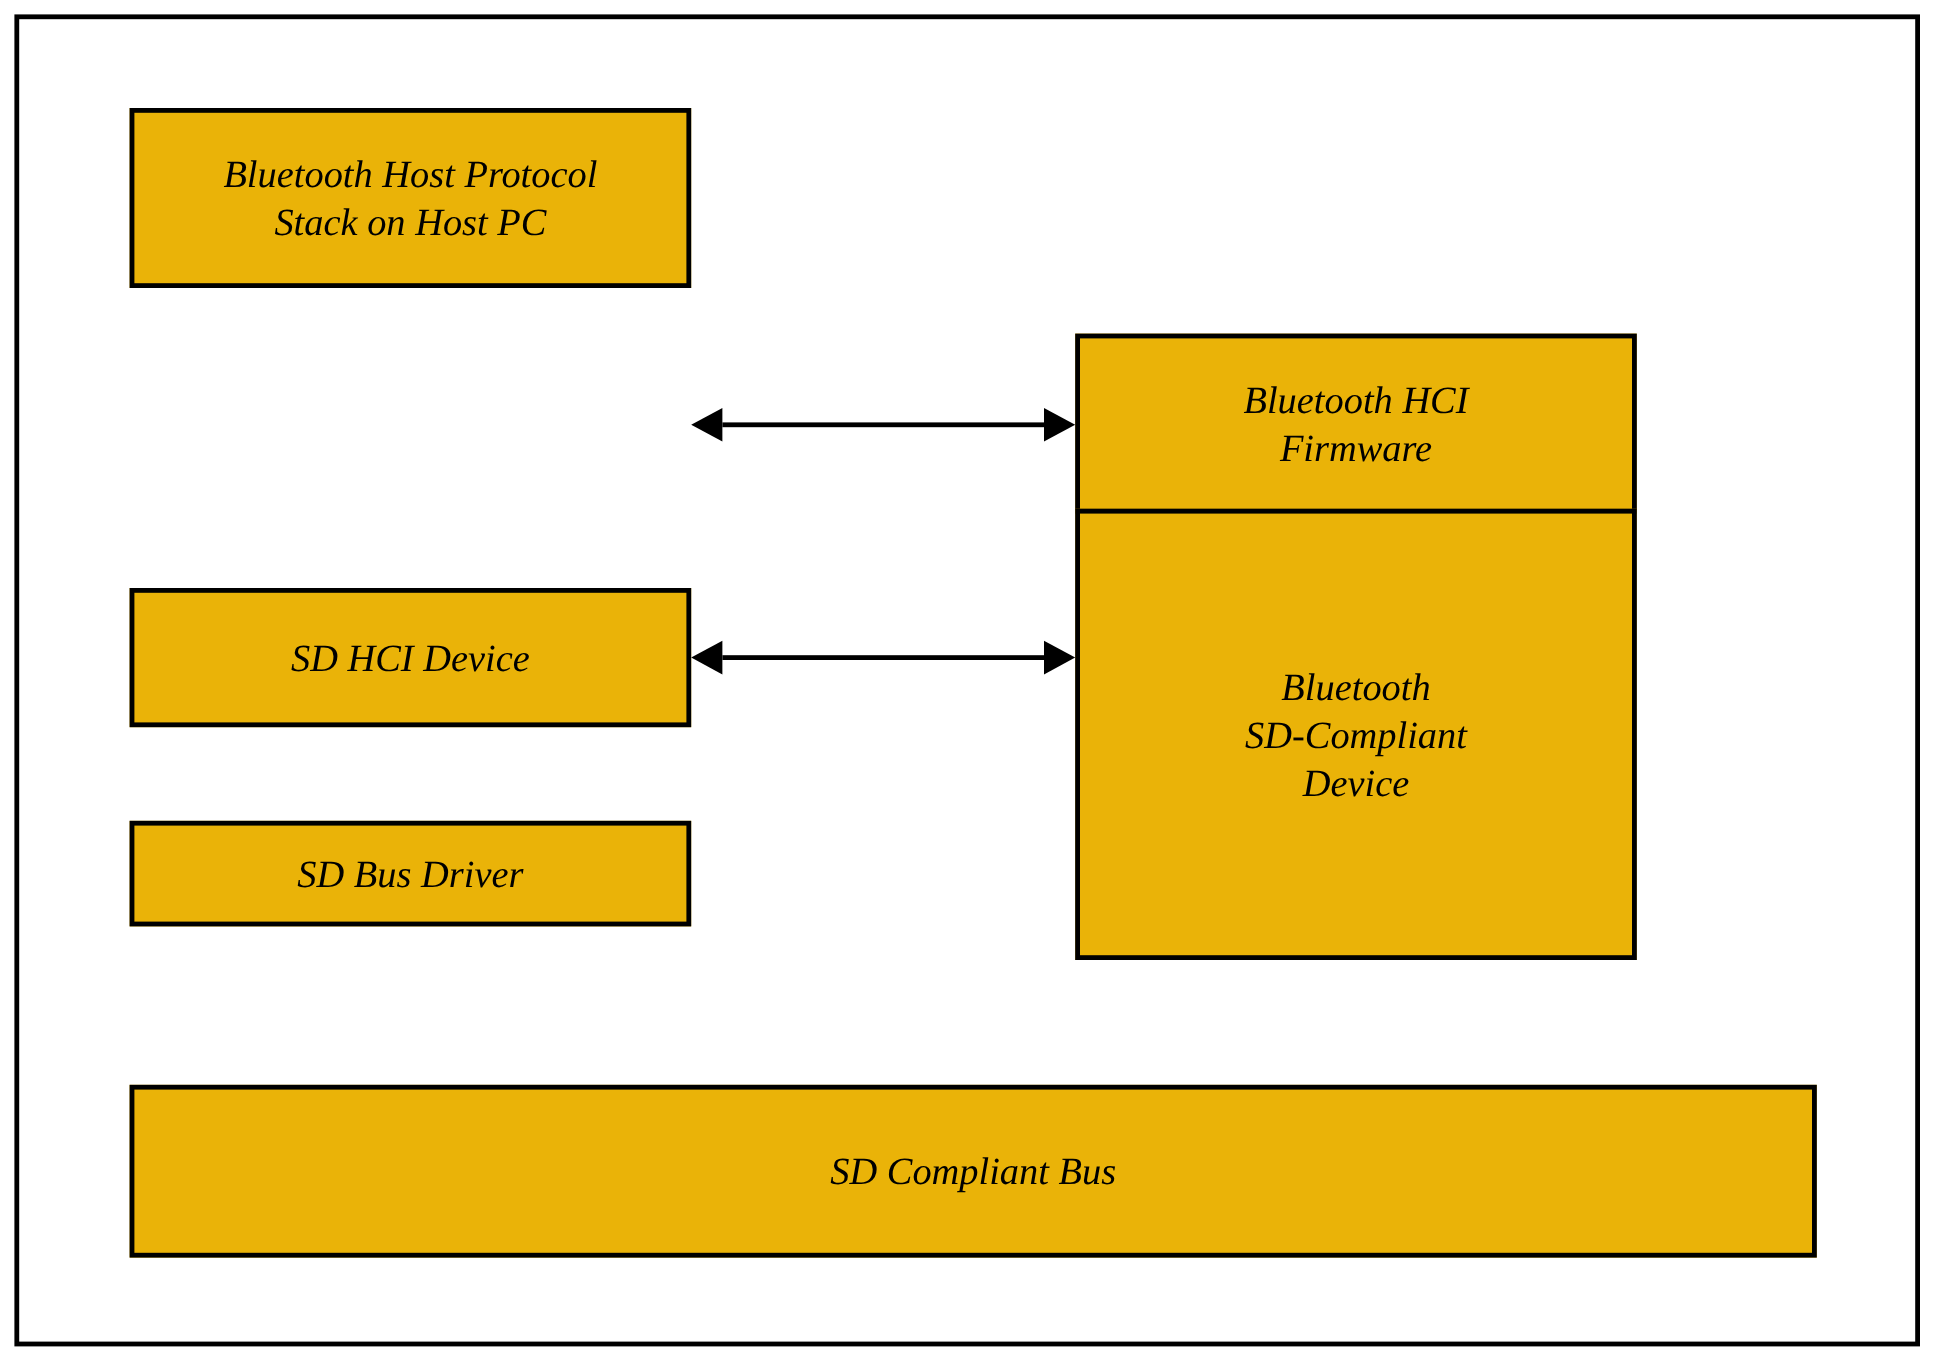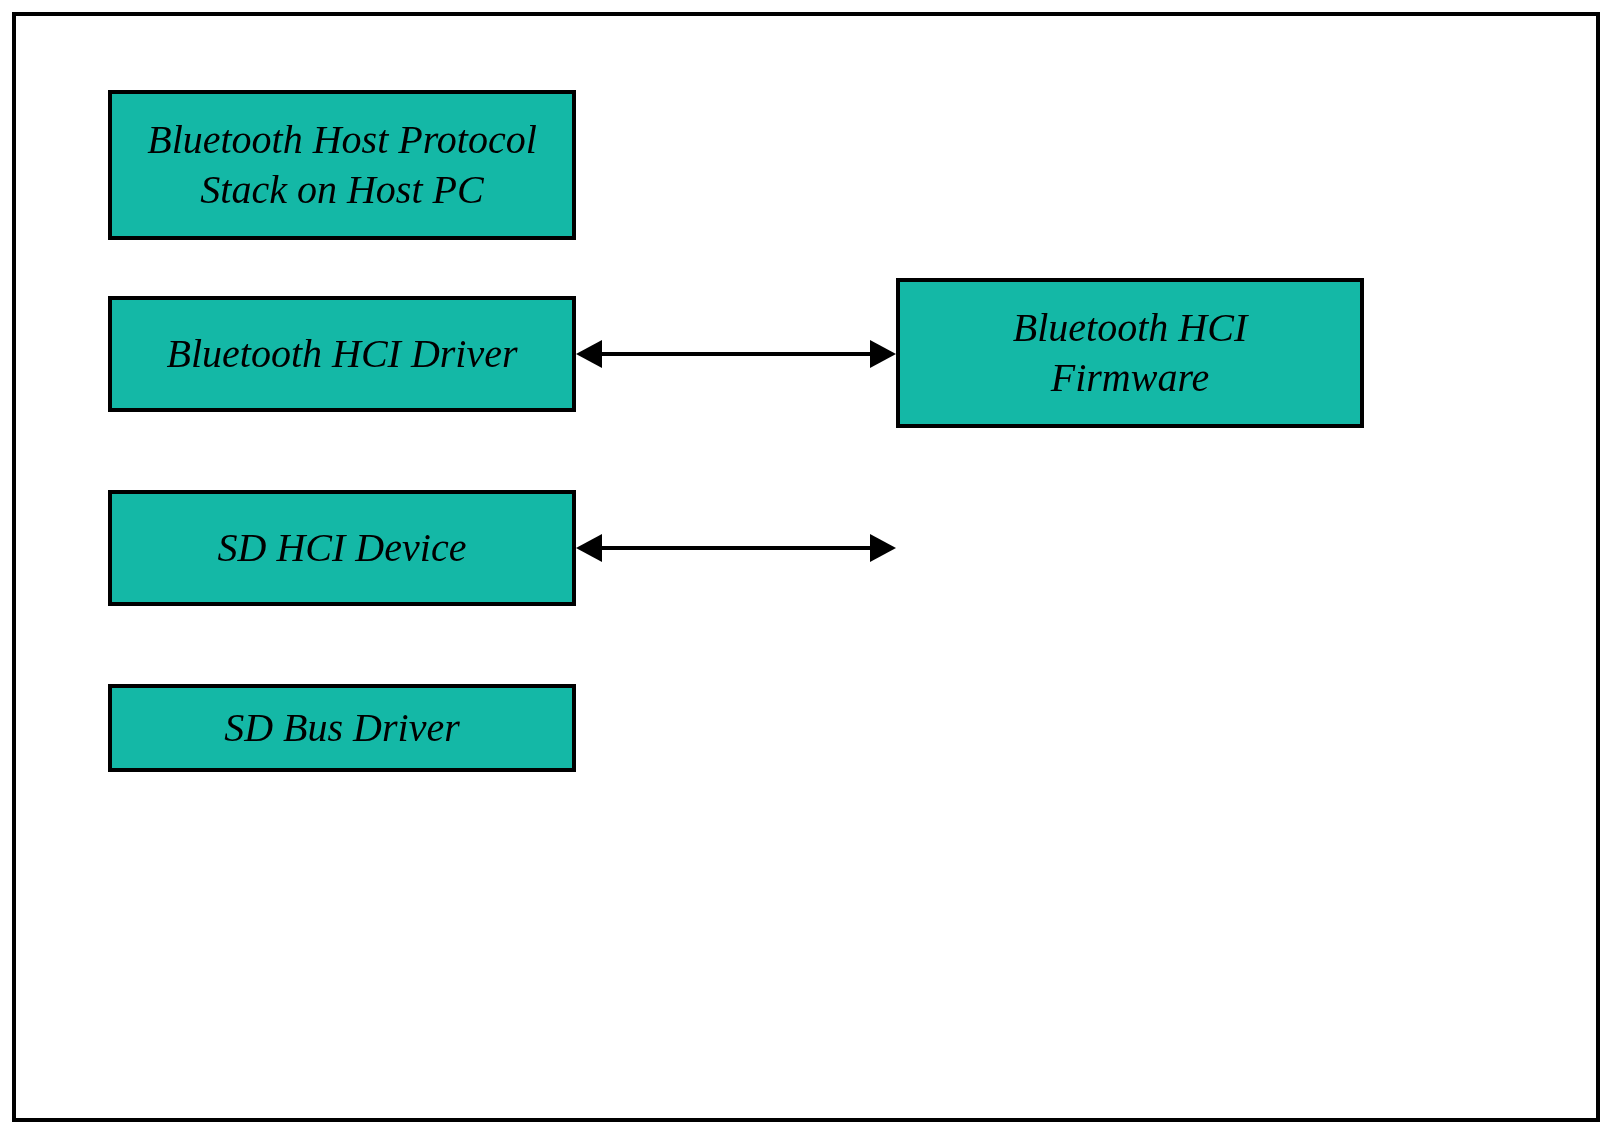--- a/index.html
+++ b/index.html
@@ -25,24 +25,24 @@
   .box {
     position: absolute;
     border: 4px solid #000;
     box-sizing: border-box;
     display: flex;
     align-items: center;
     justify-content: center;
     text-align: center;
     font-family: Georgia, 'Times New Roman', serif;
     font-style: italic;
-    font-size: 40px;
+    font-size: 32px;
     line-height: 1.25;
     padding: 6px 2px;
-    background: #14b8a6;
+    background: #eab308;
   }
   .arrow-line {
     position: absolute;
     height: 4px;
     background: #000;
   }
   .arrow-head-right {
     position: absolute;
     width: 0; height: 0;
     border-top: 14px solid transparent;
@@ -60,30 +60,33 @@
 </head>
 <body>
 
 <div class="canvas">
 
   <div class="outer-frame"></div>
 
   <div class="box" style="left:108px; top:90px; width:468px; height:150px; white-space:pre-line;">Bluetooth Host Protocol
 Stack on Host PC</div>
 
-  <div class="box" style="left:108px; top:296px; width:468px; height:116px;">Bluetooth HCI Driver</div>
 
   <div class="box" style="left:108px; top:490px; width:468px; height:116px;">SD HCI Device</div>
 
   <div class="box" style="left:108px; top:684px; width:468px; height:88px;">SD Bus Driver</div>
 
   <div class="box" style="left:896px; top:278px; width:468px; height:150px; white-space:pre-line;">Bluetooth HCI
 Firmware</div>
 
+  <div class="box" style="left:896px; top:424px; width:468px; height:376px; white-space:pre-line;">Bluetooth
+SD-Compliant
+Device</div>
 
+  <div class="box" style="left:108px; top:904px; width:1406px; height:144px;">SD Compliant Bus</div>
 
   <div>
     <div class="arrow-line" style="left:602px; top:352px; width:268px;"></div>
     <div class="arrow-head-left" style="left:576px; top:340px;"></div>
     <div class="arrow-head-right" style="left:870px; top:340px;"></div>
   </div>
 
   <div>
     <div class="arrow-line" style="left:602px; top:546px; width:268px;"></div>
     <div class="arrow-head-left" style="left:576px; top:534px;"></div>

